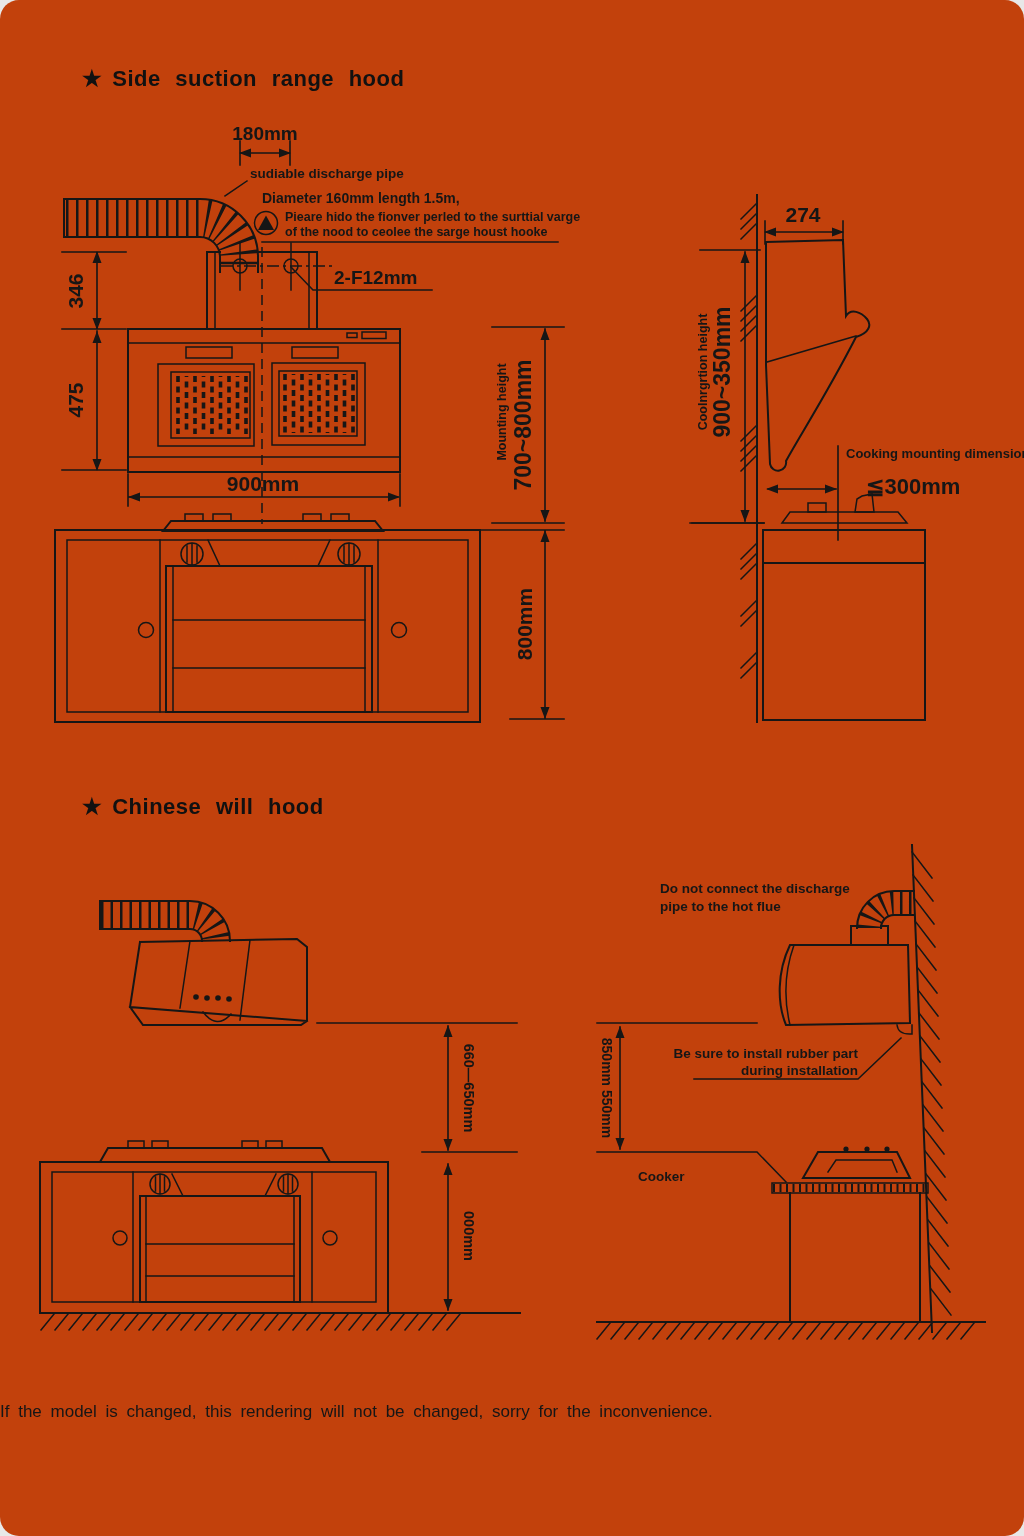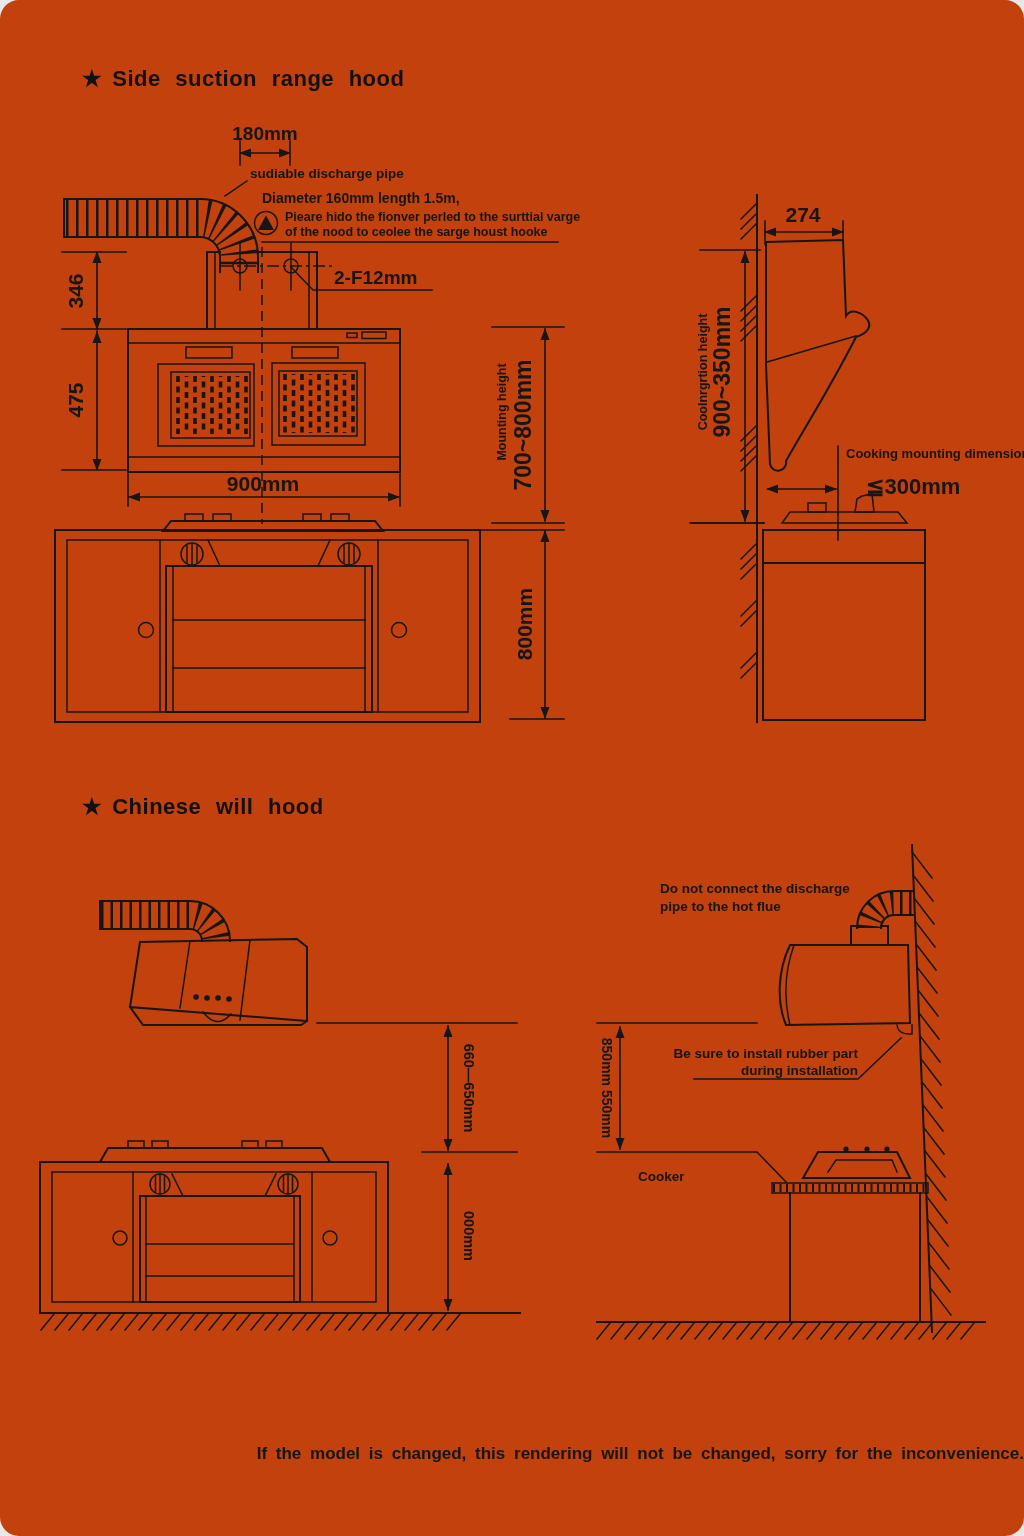--- a/index.html
+++ b/index.html
@@ -1,22 +1,22 @@
 <!DOCTYPE html>
 <html><head>
 <meta charset="utf-8">
 <style>
   html,body{margin:0;padding:0;background:#e8e8e8;}
   .page{position:relative;width:1024px;height:1536px;background:#c2410c;overflow:hidden;
         font-family:"Liberation Sans",sans-serif;color:#161616;border-radius:19px;}
   .title{position:absolute;left:82px;font-size:22px;font-weight:700;color:#111;
          word-spacing:8px;letter-spacing:.5px;white-space:nowrap;}
   .title .star{margin-right:10px;}
-  .footer{position:absolute;top:1402px;left:0;width:1024px;text-align:right;
-          font-size:17px;font-weight:700;color:#161616;word-spacing:4px;margin-top:42px;}
+  .footer{position:absolute;top:1402px;left:0;width:1024px;text-align:left;
+          font-size:17px;font-weight:400;color:#161616;word-spacing:4px;}
   svg.art{position:absolute;left:0;top:0;}
   .ln{fill:none;stroke:#161616;stroke-width:2;stroke-linecap:square;stroke-linejoin:miter;}
   .thin{fill:none;stroke:#161616;stroke-width:1.5;stroke-linecap:square;}
   .dim{fill:none;stroke:#161616;stroke-width:1.6;stroke-linecap:square;}
   .ah{fill:#161616;stroke:none;}
   .rung{fill:none;stroke:#161616;stroke-linecap:butt;}
   .cl{fill:none;stroke:#161616;stroke-width:1.5;stroke-dasharray:10 6;}
   .dd{fill:none;stroke:#161616;stroke-width:1.4;stroke-dasharray:12 4 3 4;}
   .txt{fill:#161616;font-family:"Liberation Sans",sans-serif;font-weight:600;}
   .dot{fill:#161616;stroke:none;}

